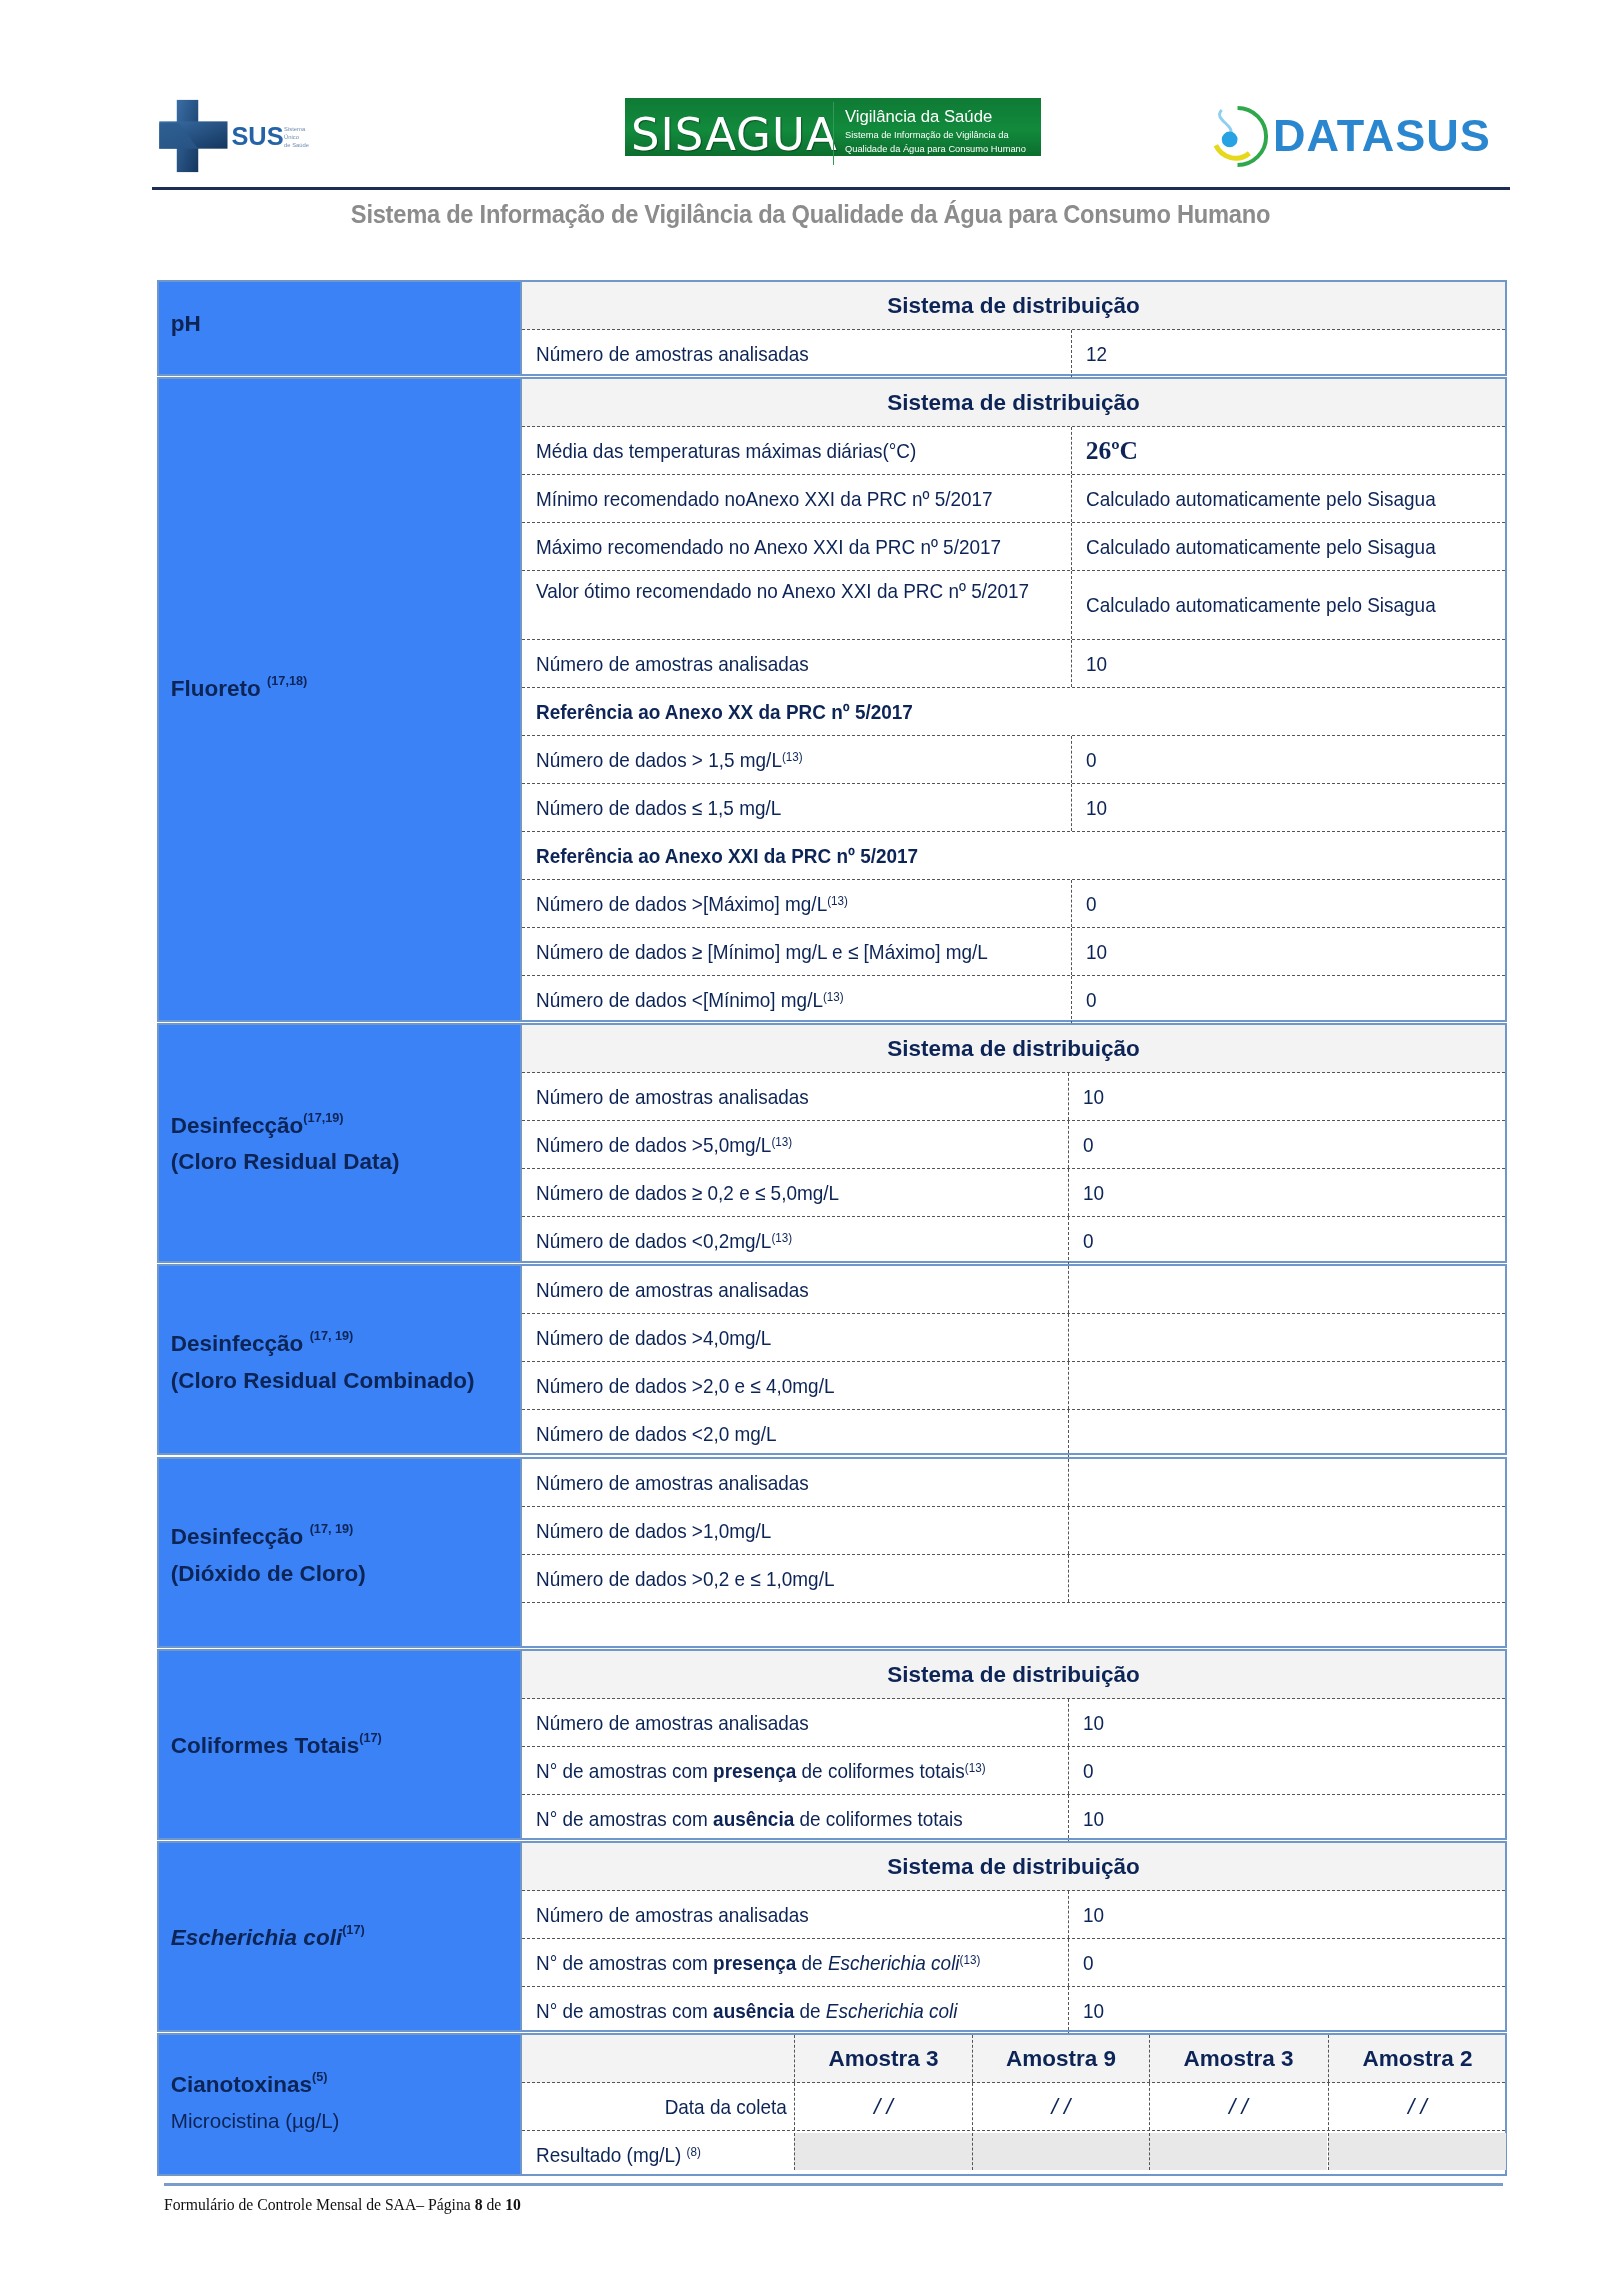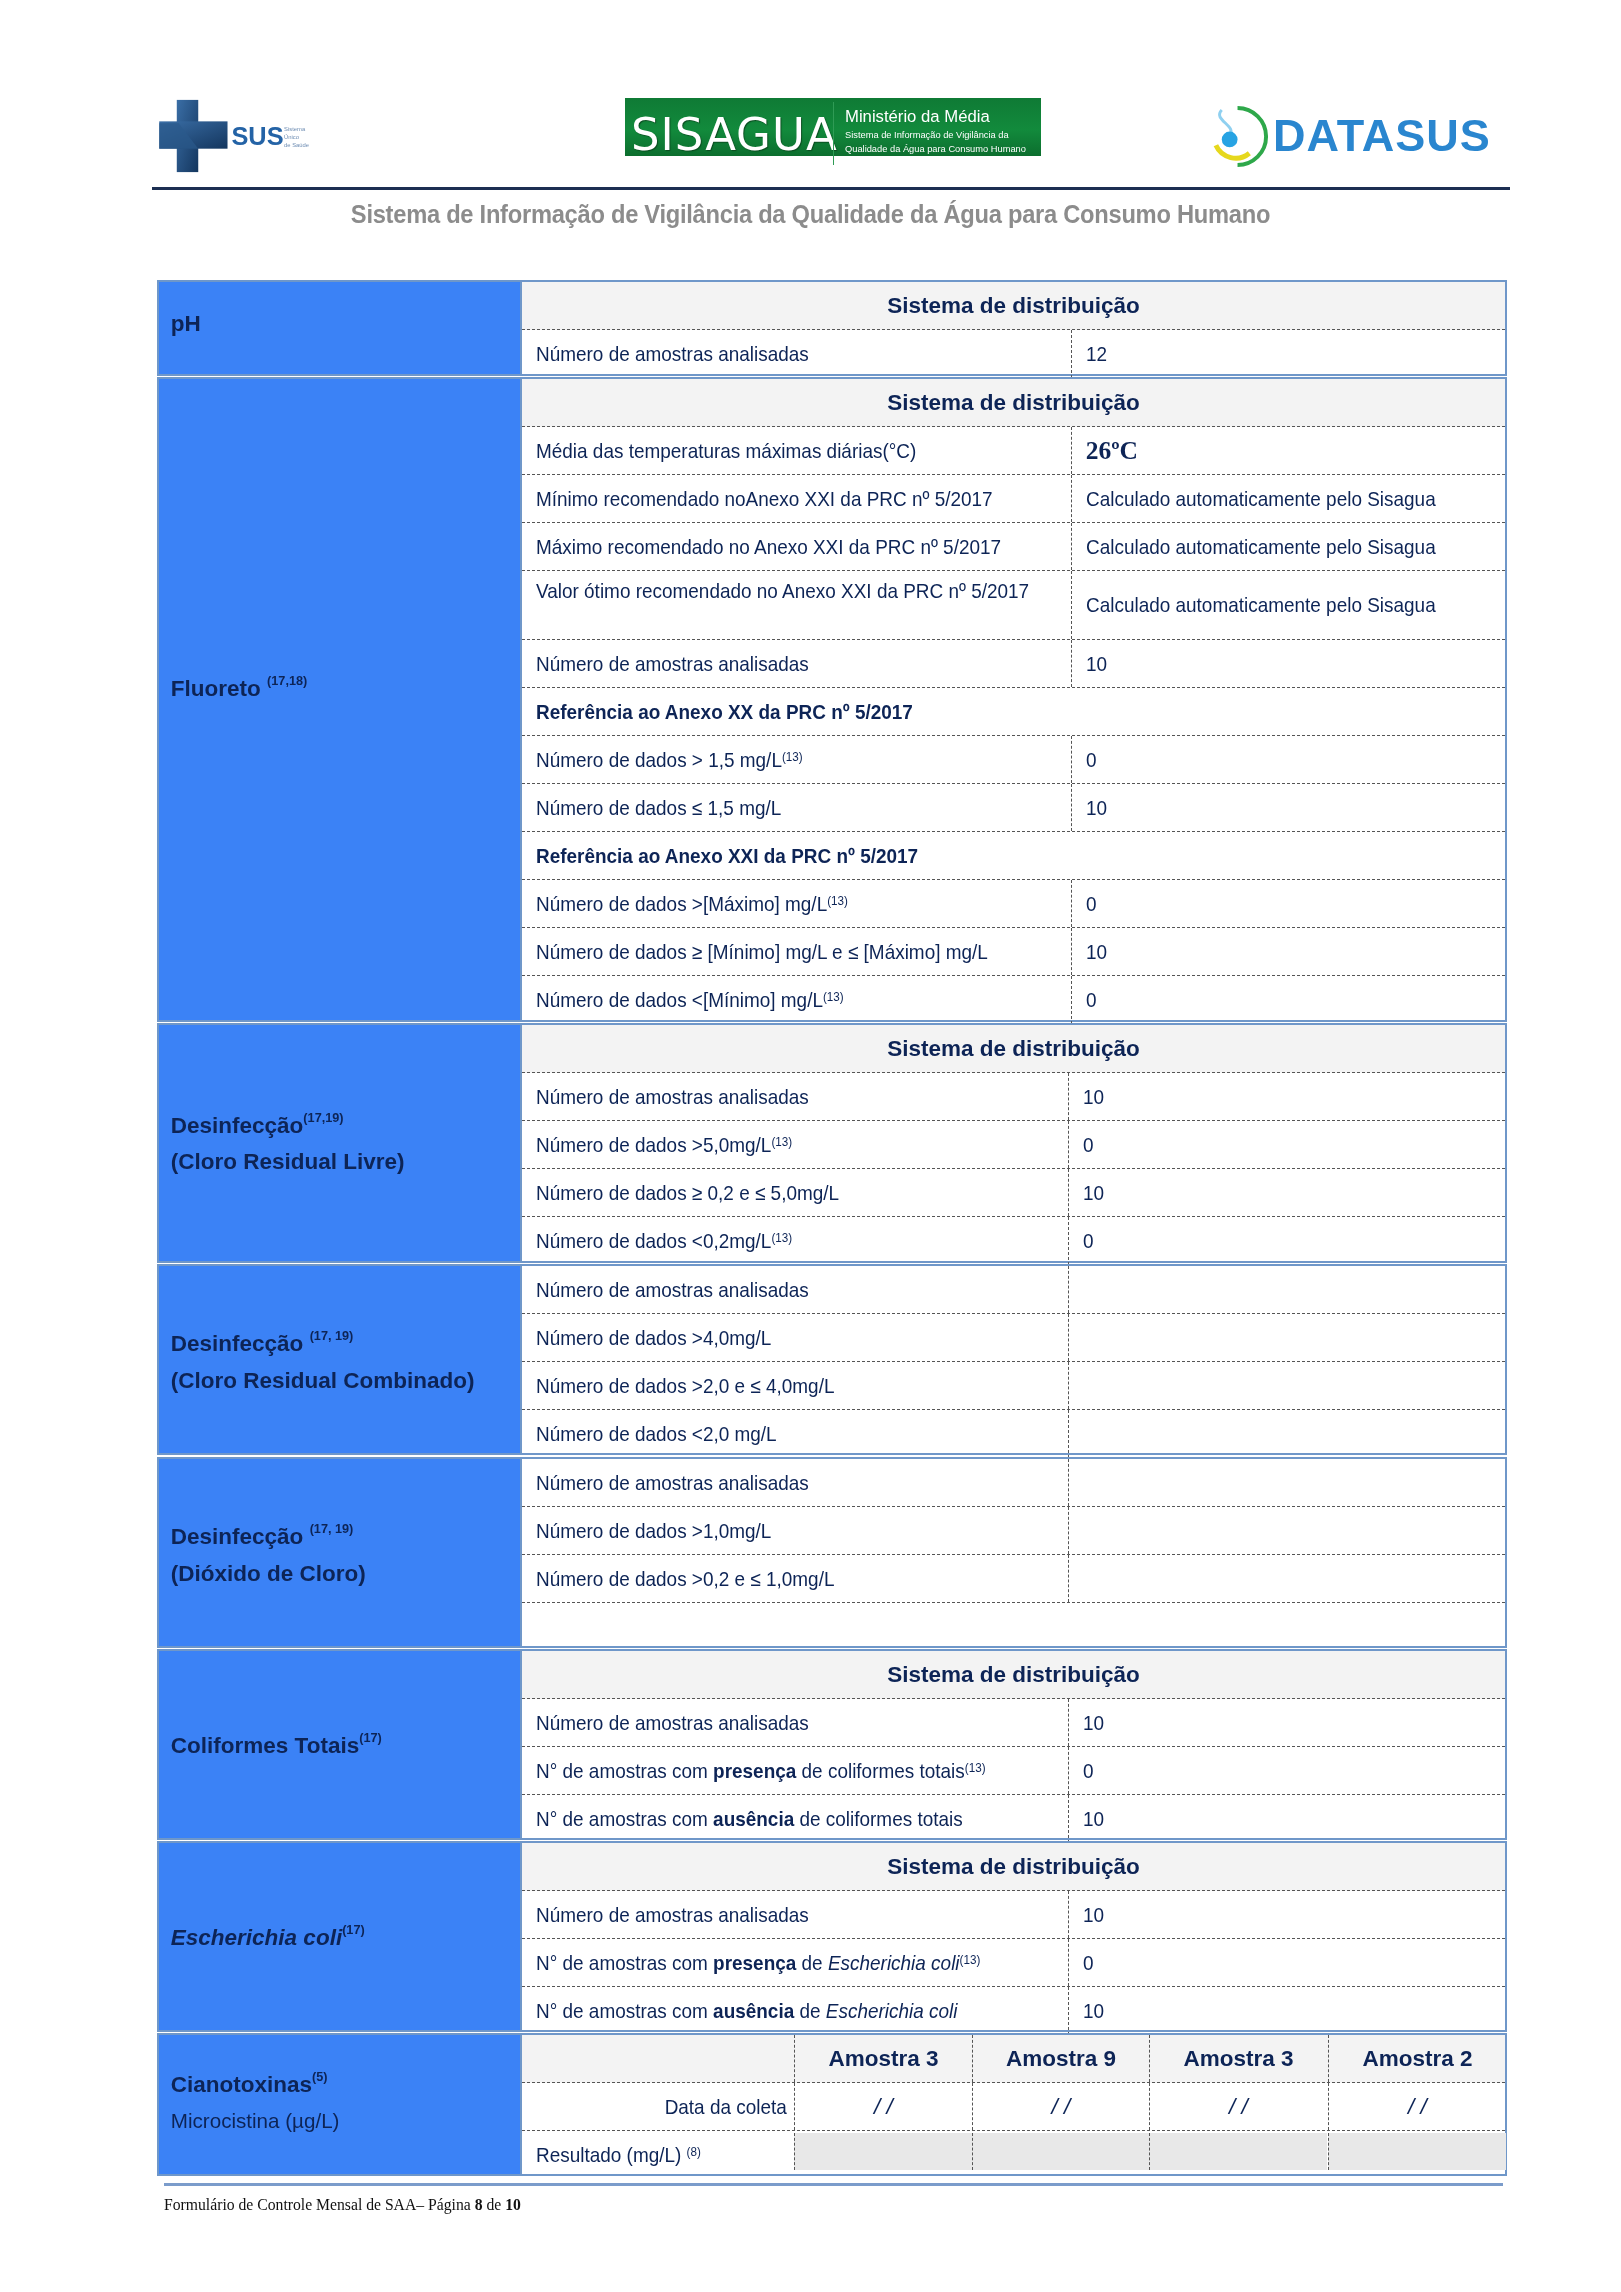--- a/index.html
+++ b/index.html
@@ -71,21 +71,21 @@
     <text x="78" y="50" font-family="Liberation Sans, sans-serif" font-weight="bold" font-size="26" fill="#2463a6">SUS</text>
     <text x="132" y="36" font-family="Liberation Sans, sans-serif" font-size="6" fill="#6e8db3">Sistema</text>
     <text x="132" y="44" font-family="Liberation Sans, sans-serif" font-size="6" fill="#6e8db3">Único</text>
     <text x="132" y="52" font-family="Liberation Sans, sans-serif" font-size="6" fill="#6e8db3">de Saúde</text>
   </svg>
 </div>
 
 <div class="logo-sisagua">
   <span class="big">SISAGUA</span>
   <span class="sep"></span>
-  <span class="ms">Ministério da Média</span>
+  <span class="ms">Vigilância da Saúde</span>
   <span class="sub sub1">Sistema de Informação de Vigilância da</span>
   <span class="sub sub2">Qualidade da Água para Consumo Humano</span>
 </div>
 
 <div class="logo-datasus">
   <svg width="63" height="69" viewBox="0 0 64 70" style="position:absolute;left:0;top:0">
     <path d="M30 6 A28 28 0 0 1 30 64" fill="none" stroke="#2ea84a" stroke-width="4"></path>
     <path d="M8 44 A22 22 0 0 0 42 52" fill="none" stroke="#e6d81d" stroke-width="5"></path>
     <path d="M14 8 C4 18,30 24,22 34" fill="none" stroke="#8fd0f0" stroke-width="3"></path>
     <circle cx="22" cy="38" r="8" fill="#27a3e3"></circle>
@@ -182,21 +182,21 @@
     <span class="txt"><span>Número de dados &lt;[Mínimo] mg/L</span><span class="sup-n">(13)</span></span>
     <div class="val" style="left:549px;right:0">
         <span>0</span>
       </div>
   </div>
 </div>
 
 <div class="section" style="top:1023px;height:240px;">
   <div class="label-col">
     <span class="label-title" style="top:88px"><span>Desinfecção</span><span class="sup">(17,19)</span></span>
-    <span class="label-title" style="top:124px">(Cloro Residual Livre)</span>
+    <span class="label-title" style="top:124px">(Cloro Residual Data)</span>
   </div>
   <div class="row head" style="top:0">
     <div class="head-txt">Sistema de distribuição</div>
   </div>
   <div class="row" style="top:48px">
     <span class="txt">Número de amostras analisadas</span>
     <div class="val" style="left:546px;right:0">
         <span>10</span>
       </div>
   </div>

